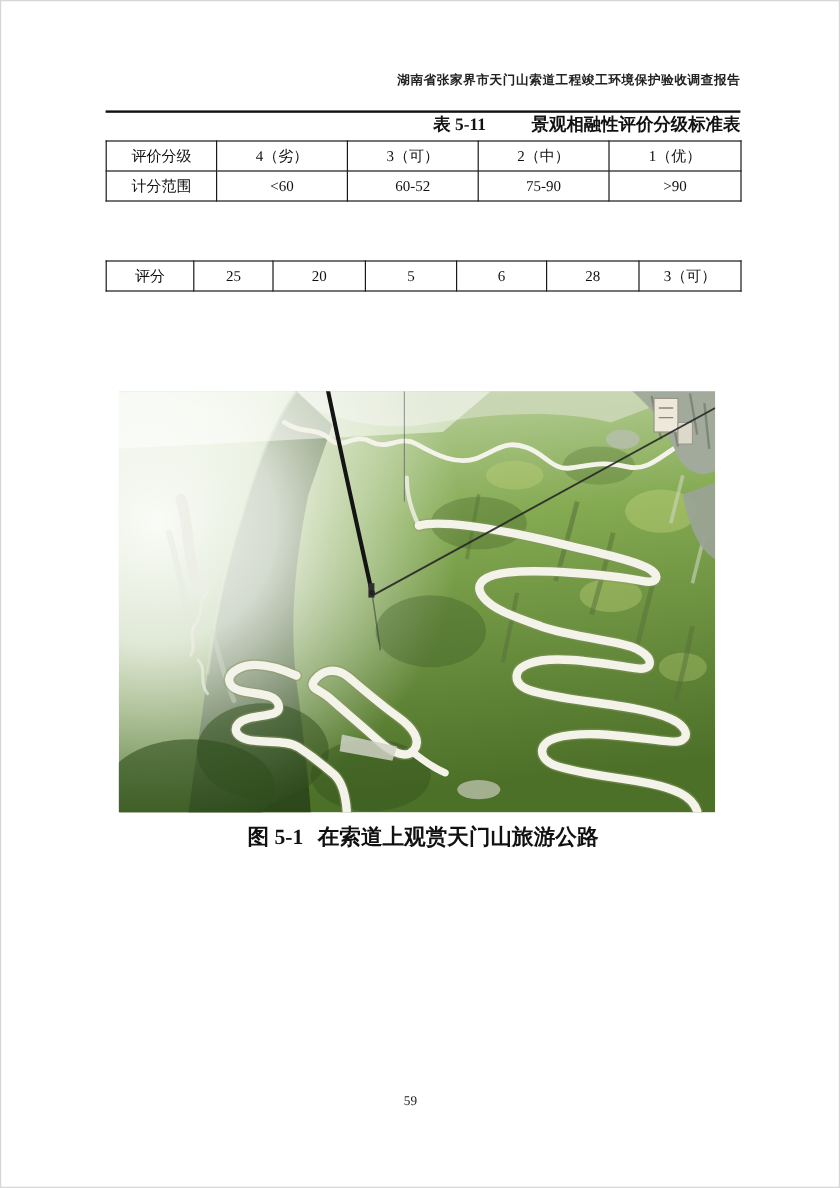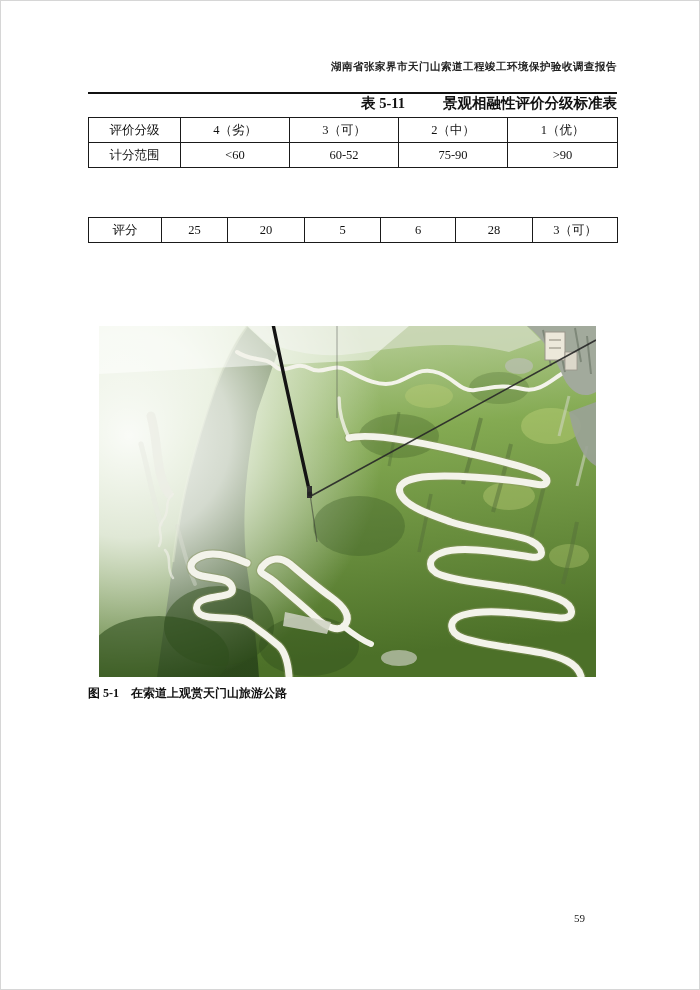--- a/index.html
+++ b/index.html
@@ -27,26 +27,26 @@
     border:1.6px solid #1a1a1a;text-align:center;vertical-align:middle;
     height:24px;padding:0 2px;white-space:nowrap;overflow:hidden;
   }
   .para{
     position:absolute;left:88px;top:295px;width:529px;
     font-size:13.5px;color:#111;text-indent:2em;letter-spacing:.3px;
   }
   .photo-wrap{position:absolute;left:99px;top:326px;width:497px;height:351px;}
   .photo-wrap svg{display:block;width:497px;height:351px;}
   .fig-caption{
-    position:absolute;left:88px;top:685px;width:529px;text-align:left;
-    font-size:12px;font-weight:bold;color:#111;
+    position:absolute;left:88px;top:685px;width:529px;text-align:center;
+    font-size:18px;font-weight:bold;color:#111;
   }
   .fig-caption .gap-mid{display:inline-block;width:12px;}
   .page-num{
-    position:absolute;left:0;top:912px;width:585px;text-align:right;
+    position:absolute;left:0;top:912px;width:684px;text-align:center;
     font-size:11px;color:#222;
   }
 </style>
 </head>
 <body>
 
 <div class="page">
 
   <div class="doc-header">
     <span>湖南省张家界市天门山索道工程竣工环境保护验收调查报告</span>

